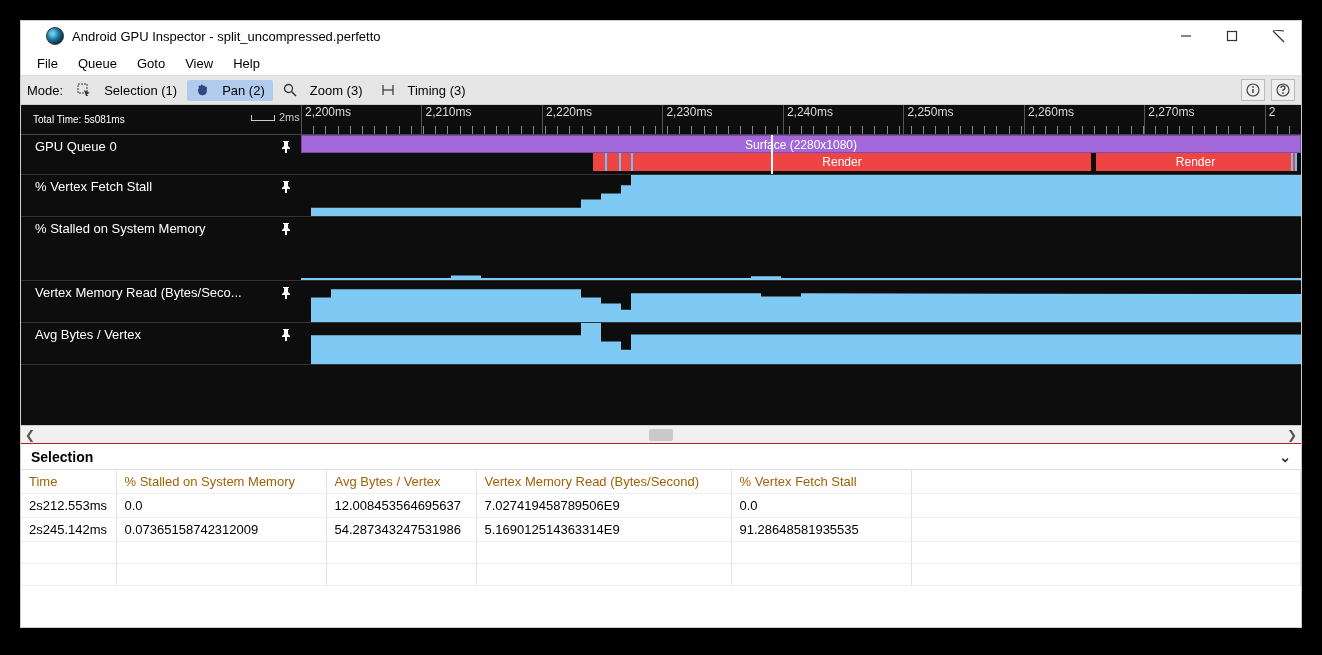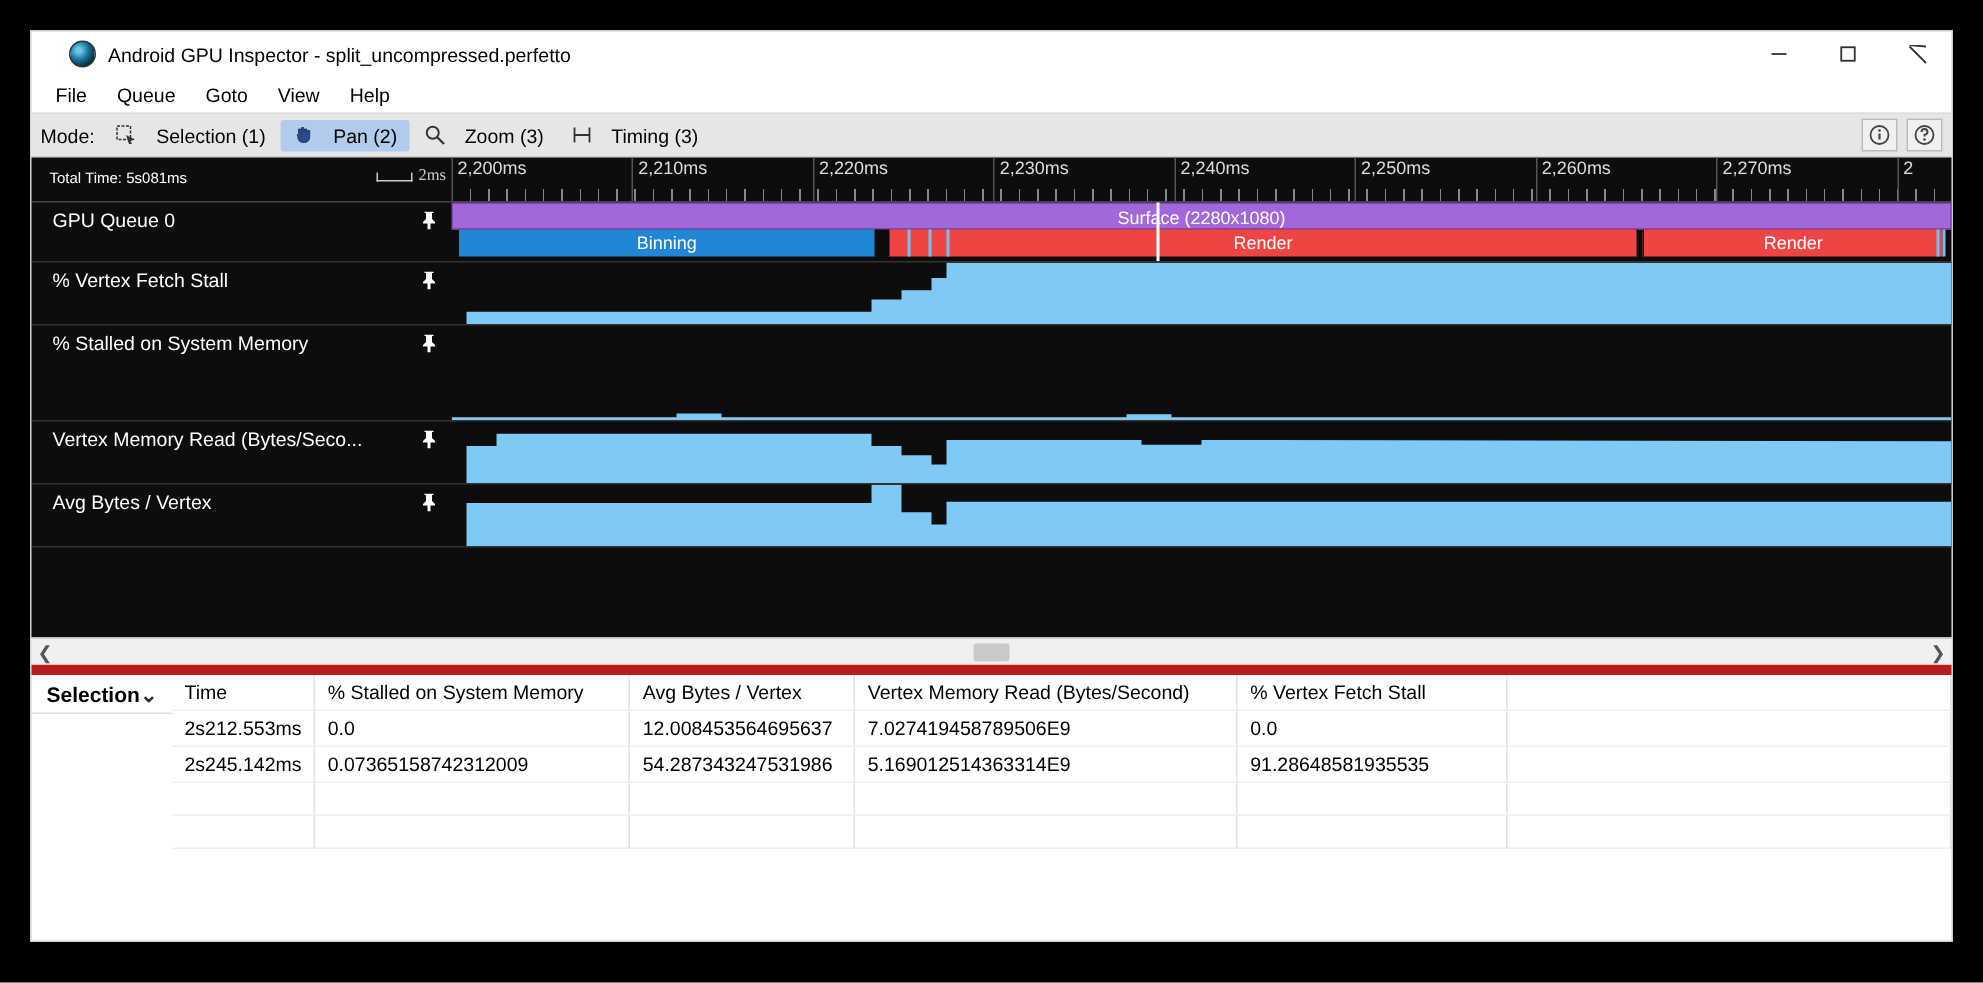--- a/index.html
+++ b/index.html
@@ -126,21 +126,20 @@
   }
   .tl-mini-scale {
     position: absolute;
     left: 230px;
     top: 6px;
     font-size: 11px;
     color: #ccc;
     display: flex;
     align-items: flex-end;
     gap: 4px;
-    font-family: Liberation Serif, serif;
   }
   .mini-scale-bar { width: 24px; border-bottom: 1px solid #ccc; border-left: 1px solid #ccc; border-right: 1px solid #ccc; height: 6px; margin-bottom: 2px;}
   .tl-ruler {
     flex: 1;
     height: 100%;
     position: relative;
     font-size: 11px;
   }
   .tl-ruler .tick {
     position: absolute;
@@ -233,22 +232,22 @@
     width: 24px;
     height: 12px;
     background: #c9c9c9;
     border-radius: 2px;
     transform: translateX(-50%);
   }
   
   .sel-panel {
     flex: 1;
     display: flex;
-    flex-direction: row;
-    border-top: 7px solid #b91c1c;
+    flex-direction: column;
+    border-top: 1px solid #b91c1c;
     overflow: hidden;
     justify-content: flex-end;
   }
   .sel-header {
     height: 26px;
     display: flex;
     align-items: center;
     justify-content: space-between;
     padding: 0 10px;
     font-weight: bold;
@@ -262,21 +261,21 @@
   }
   table.grid { border-collapse: collapse; width: 100%; font-size: 13px; }
   table.grid th, table.grid td {
     text-align: left;
     padding: 4px 8px;
     border-right: 1px solid #e2e2e2;
     border-bottom: 1px solid #eee;
     font-weight: normal;
     white-space: nowrap;
   }
-  table.grid th { background: #fff; color: #000000; margin-left: 16px; }
+  table.grid th { background: #fff; color: #a16207; margin-left: 16px; }
   table.grid tr.blank td { height: 22px; }
 </style>
 </head>
 <body>
 
 <div class="window">
 
   <div class="titlebar">
     <div class="app-icon"></div>
     <div class="titlebar-title">Android GPU Inspector - split_uncompressed.perfetto</div>
@@ -391,21 +390,20 @@
             <svg width="10" height="12" viewBox="0 0 10 12">
                 <path d="M2 0 h6 v1 l-1 0 v4 l2 2 v1 h-3 v4 h-2 v-4 h-3 v-1 l2 -2 v-4 l-1 0 z" fill="#fff"></path>
               </svg>
           </span>
         </div>
         <div class="tl-trackwrap" id="gpu-track">
           <div class="gpu-surface">Surface (2280x1080)</div>
 
           <div class="tl-marker" style="left:47%; top:-30px; height: 350px;"></div>
 
-        <div class="gpu-seg seg-binning" style="left: 0.5%; width: 27.8%;">Binning</div>
             <div class="gpu-seg seg-gap" style="left: 28.3%; width: 0.8%;"></div>
             <div class="gpu-seg seg-render" style="left: 29.1%; width: 50%;">Render</div>
             <div class="gpu-seg seg-render" style="left: 79.4%; width: 20.1%;">Render</div>
             <div class="seg-tiny" style="left: 30.4%;"></div>
             <div class="seg-tiny" style="left: 31.8%;"></div>
             <div class="seg-tiny" style="left: 33%;"></div>
             <div class="seg-tiny" style="left: 99%;"></div>
             <div class="seg-tiny" style="left: 99.4%;"></div>
           </div>
       </div>

